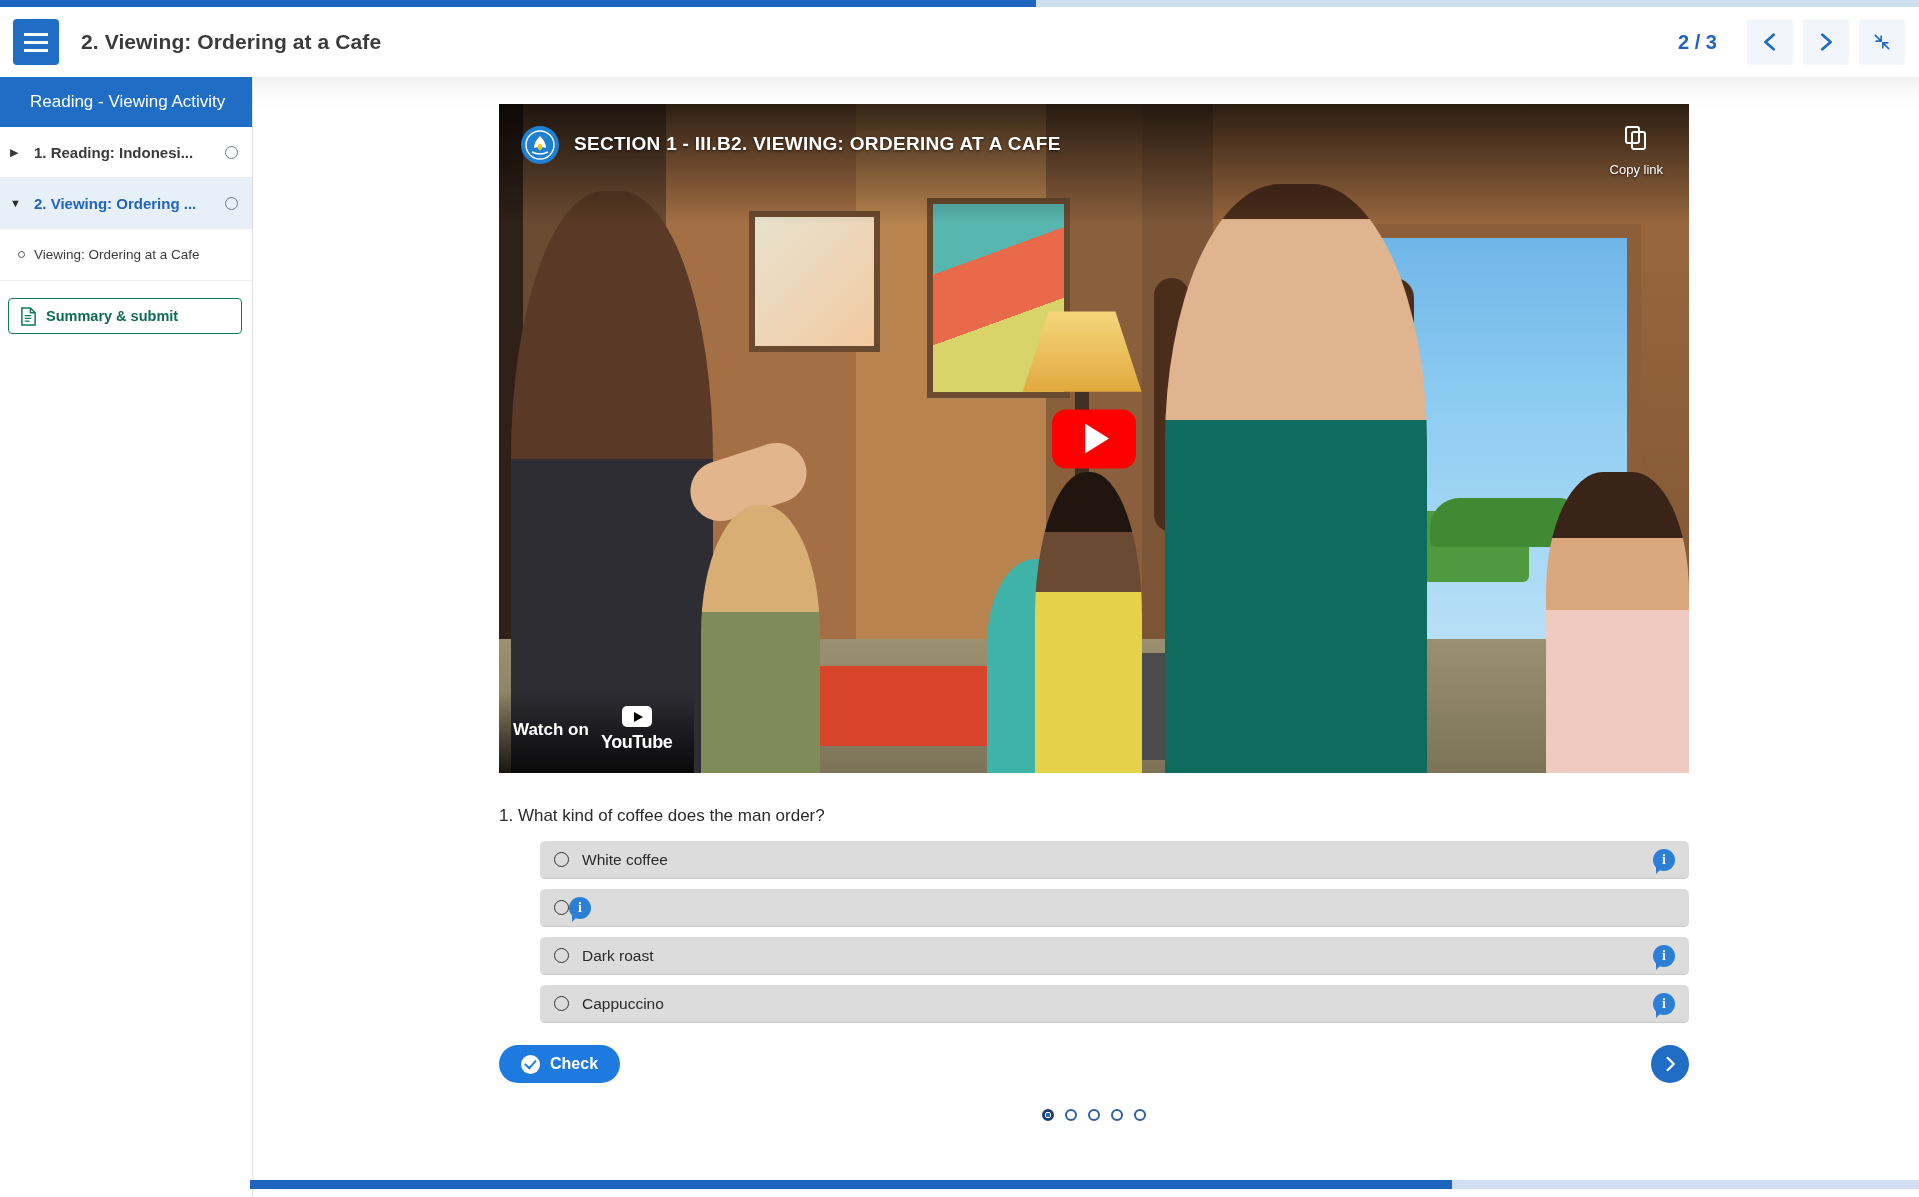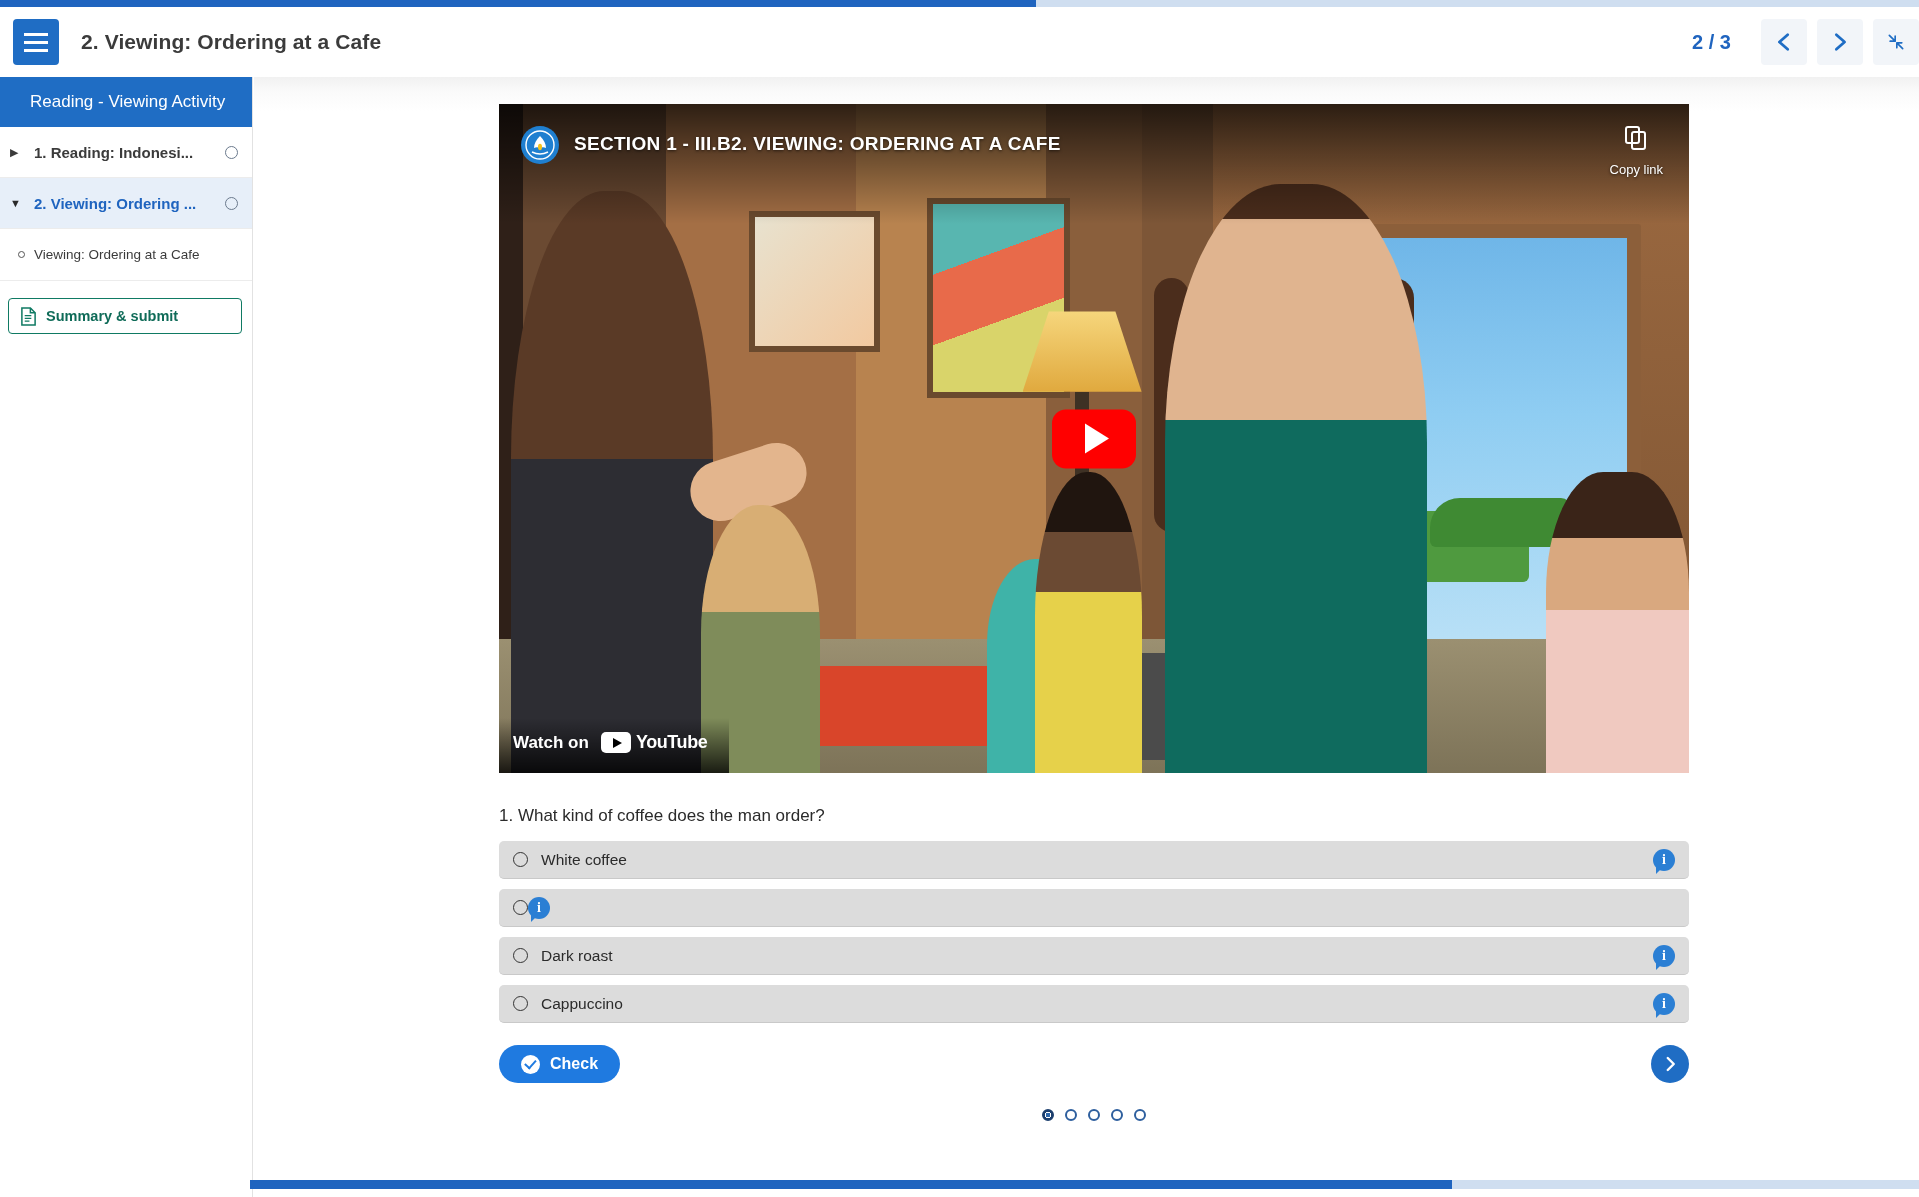--- a/index.html
+++ b/index.html
@@ -31,20 +31,21 @@
     display: flex; flex-direction: column; justify-content: center;
     align-items: center; gap: 5px; cursor: pointer;
   }
   .burger i { display: block; width: 24px; height: 3px; background: #fff; }
   .header-title {
     margin-left: 22px; font-size: 21px; font-weight: bold;
     color: #3b3b3b; letter-spacing: .1px;
   }
   .header-right {
     margin-left: auto; display: flex; align-items: center; gap: 10px;
+    padding-right: 14px;
   }
   .page-count { font-size: 20px; font-weight: bold; color: #1f64bf; margin-right: 20px; }
   .nav-btn {
     width: 46px; height: 46px; background: #f2f5f9; border-radius: 4px;
     display: flex; align-items: center; justify-content: center;
     cursor: pointer; color: #1f6dc4;
   }
 
   
   .sidebar {
@@ -239,41 +240,41 @@
     content: ""; border-left: 24px solid #fff;
     border-top: 15px solid transparent; border-bottom: 15px solid transparent;
     margin-left: 6px;
   }
   .v-watch {
     position: absolute; left: 0; bottom: 0; padding: 14px 22px 20px 14px;
     background: linear-gradient(0deg, rgba(0,0,0,.8), rgba(0,0,0,0));
     display: flex; align-items: center; gap: 12px; cursor: pointer;
   }
   .v-watch .wtext { color: #fff; font-size: 17px; font-weight: bold; }
-  .yt-logo { display: flex; align-items: center; gap: 5px; }
+  .yt-logo { display: flex; align-items: center; gap: 5px; flex-direction: column; }
   .yt-mark {
     width: 30px; height: 21px; background: #fff; border-radius: 5px;
     display: flex; align-items: center; justify-content: center;
   }
   .yt-mark::after {
     content: ""; border-left: 9px solid #000;
     border-top: 5.5px solid transparent; border-bottom: 5.5px solid transparent;
     margin-left: 3px;
   }
   .yt-word { color: #fff; font-size: 18px; font-weight: bold; letter-spacing: -.4px; }
 
   
   .question {
     margin-top: 33px; font-size: 17px; color: #2b2b2b;
   }
   .options { margin-top: 15px; display: flex; flex-direction: column; gap: 10px; }
   .option {
     height: 38px; background: #dcdcdc; border-radius: 5px;
     display: flex; align-items: center; padding: 0 14px;
-    cursor: pointer; border-bottom: 1px solid #c9c9c9;
+    cursor: pointer; border-bottom: 1px solid #c9c9c9; margin-left: 41px;
   }
   .radio {
     width: 15px; height: 15px; border-radius: 50%;
     border: 1.8px solid #333; flex: 0 0 15px;
   }
   .opt-label { margin-left: 13px; font-size: 15.5px; color: #2b2b2b; flex: 1; }
   .info-icon {
     width: 22px; height: 22px; background: #2b7fd4; border-radius: 50%;
     position: relative; display: flex; align-items: center;
     justify-content: center; color: #fff; font-size: 14px;

